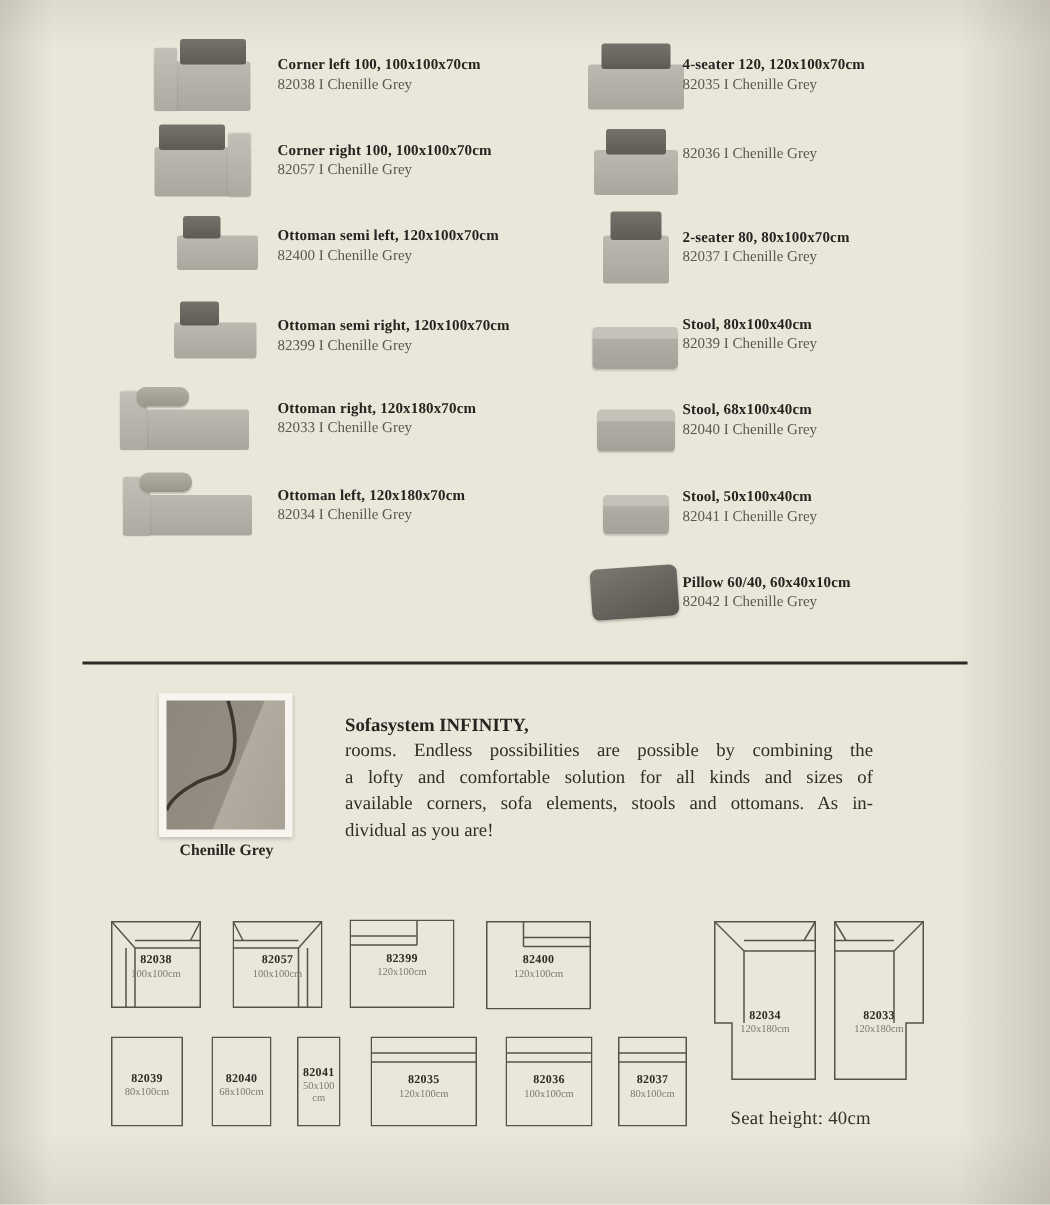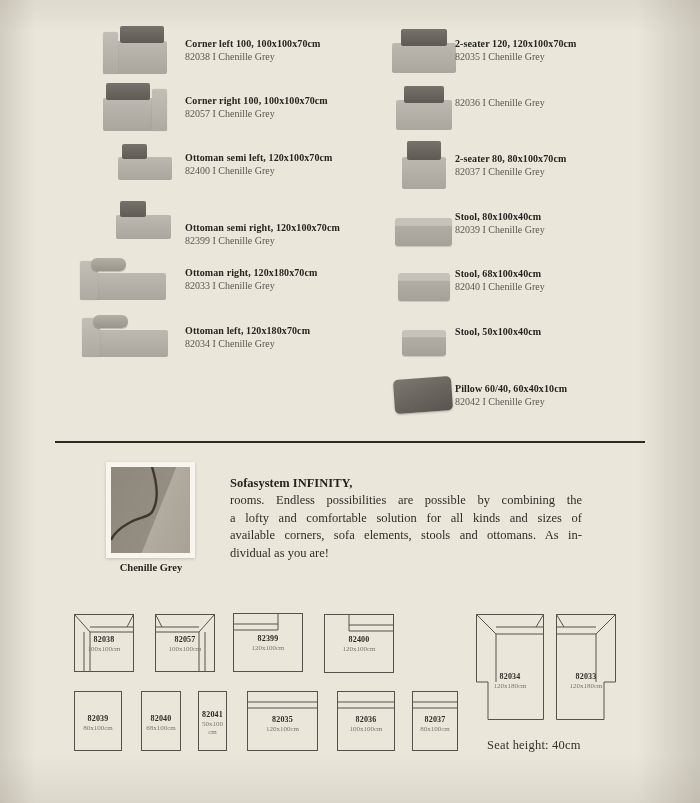--- a/index.html
+++ b/index.html
@@ -98,54 +98,55 @@
     <div class="p-code">82038 I Chenille Grey</div>
   </div>
   <div class="prod" style="left:185px;top:95px">
     <div class="p-title">Corner right 100, 100x100x70cm</div>
     <div class="p-code">82057 I Chenille Grey</div>
   </div>
   <div class="prod" style="left:185px;top:152px">
     <div class="p-title">Ottoman semi left, 120x100x70cm</div>
     <div class="p-code">82400 I Chenille Grey</div>
   </div>
-  <div class="prod" style="left:185px;top:222px">
+  <div class="prod" style="left:185px;top:212px">
     <div class="p-title">Ottoman semi right, 120x100x70cm</div>
     <div class="p-code">82399 I Chenille Grey</div>
   </div>
   <div class="prod" style="left:185px;top:267px">
     <div class="p-title">Ottoman right, 120x180x70cm</div>
     <div class="p-code">82033 I Chenille Grey</div>
   </div>
   <div class="prod" style="left:185px;top:325px">
     <div class="p-title">Ottoman left, 120x180x70cm</div>
     <div class="p-code">82034 I Chenille Grey</div>
   </div>
 
   <div class="prod" style="left:455px;top:38px">
-    <div class="p-title">2-seater 120, 120x100x70cm</div>
+    <div class="p-title">4-seater 120, 120x100x70cm</div>
     <div class="p-code">82035 I Chenille Grey</div>
   </div>
   <div class="prod" style="left:455px;top:96px">
     <div class="p-code">82036 I Chenille Grey</div>
   </div>
   <div class="prod" style="left:455px;top:153px">
     <div class="p-title">2-seater 80, 80x100x70cm</div>
     <div class="p-code">82037 I Chenille Grey</div>
   </div>
   <div class="prod" style="left:455px;top:211px">
     <div class="p-title">Stool, 80x100x40cm</div>
     <div class="p-code">82039 I Chenille Grey</div>
   </div>
   <div class="prod" style="left:455px;top:268px">
     <div class="p-title">Stool, 68x100x40cm</div>
     <div class="p-code">82040 I Chenille Grey</div>
   </div>
   <div class="prod" style="left:455px;top:326px">
     <div class="p-title">Stool, 50x100x40cm</div>
+    <div class="p-code">82041 I Chenille Grey</div>
   </div>
   <div class="prod" style="left:455px;top:383px">
     <div class="p-title">Pillow 60/40, 60x40x10cm</div>
     <div class="p-code">82042 I Chenille Grey</div>
   </div>
 
   <div class="divider"></div>
 
   <div class="swatch">
     <div class="swatch-img">

